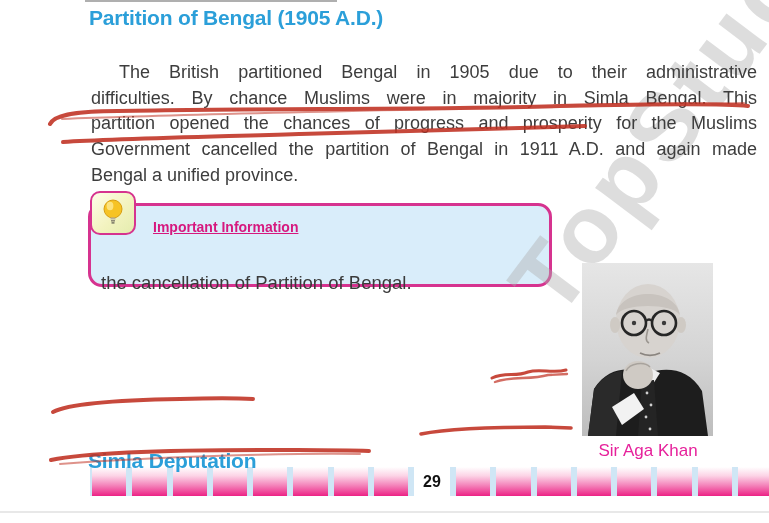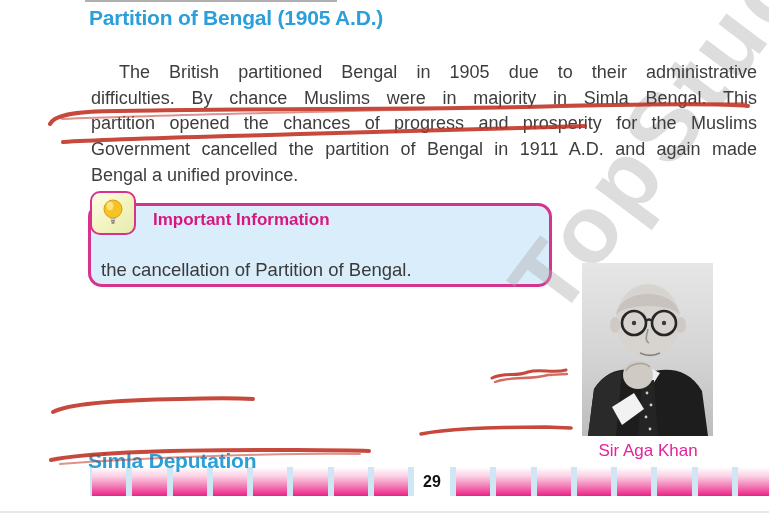--- a/index.html
+++ b/index.html
@@ -20,26 +20,26 @@
   .tline{text-align:justify;text-align-last:justify;}
   .tline.last{text-align-last:left;}
   #para1 .tline.first{padding-left:28px;}
   
   #info-box{
     position:absolute;left:88px;top:203px;width:464px;height:84px;
     background:#d9edfa;border:3px solid #d6338f;border-radius:14px;
     box-sizing:border-box;
   }
   #info-title{
-    position:absolute;left:62px;top:4px;color:#d6187e;font-weight:bold;
-    font-size:17px;white-space:nowrap;
+    position:absolute;left:62px;top:13px;color:#d6187e;font-weight:bold;
+    font-size:14px;white-space:nowrap;text-decoration:underline;
   }
   .info-line{position:absolute;left:10px;color:#3a3a3a;font-size:18.5px;white-space:nowrap;}
   #info-line0{top:28px;}
-  #info-line1{top:53px;}
+  #info-line1{top:66px;}
   #bulb-box{
     position:absolute;left:90px;top:191px;width:46px;height:44px;
     background:linear-gradient(135deg,#fefee9 0%,#f3f3c0 55%,#e4ecae 100%);
     border:2.5px solid #d6338f;border-radius:10px;box-sizing:border-box;
     z-index:3;display:flex;align-items:center;justify-content:center;
   }
   
   #photo{position:absolute;left:582px;top:263px;width:131px;height:173px;}
   #photo-caption{
     position:absolute;left:578px;top:441px;width:140px;text-align:center;

